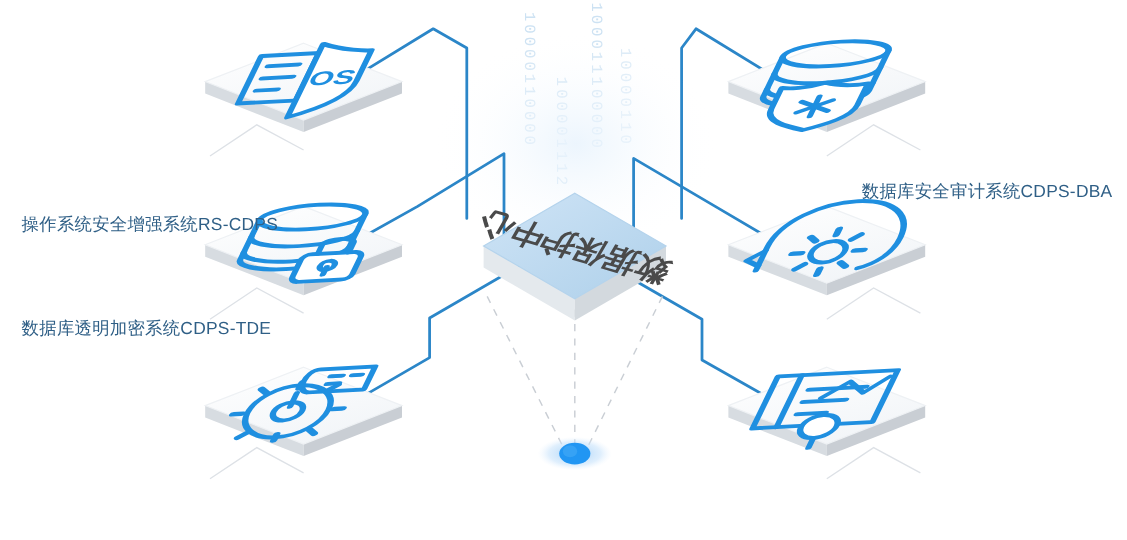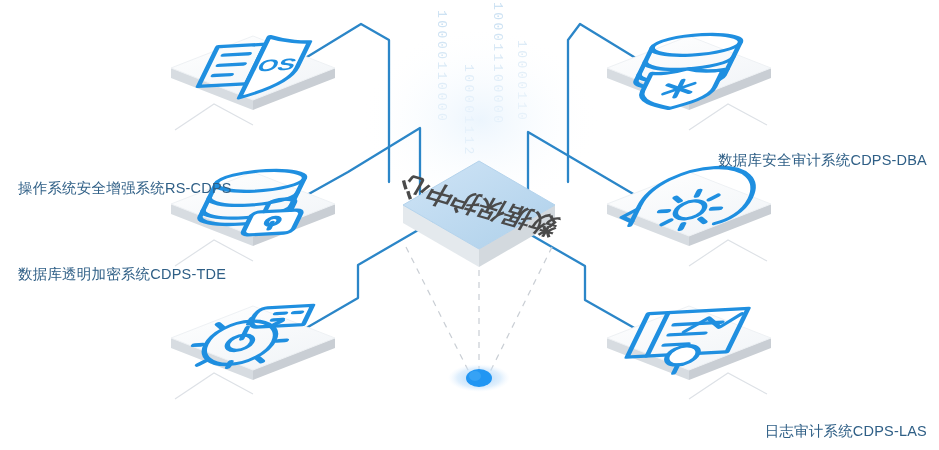--- a/index.html
+++ b/index.html
@@ -232,15 +232,14 @@
   </svg>
 
   <div class="node-label label-left lbl-os">操作系统安全增强系统RS-CDPS</div>
 
   <div class="node-label label-left lbl-tde">数据库透明加密系统CDPS-TDE</div>
 
 
   <div class="node-label label-right lbl-dba">数据库安全审计系统CDPS-DBA</div>
 
 
-  <div class="node-label label-right lbl-las">日志审计系统CDPS-LAS</div>
 
 </div>
 
 </body></html>

